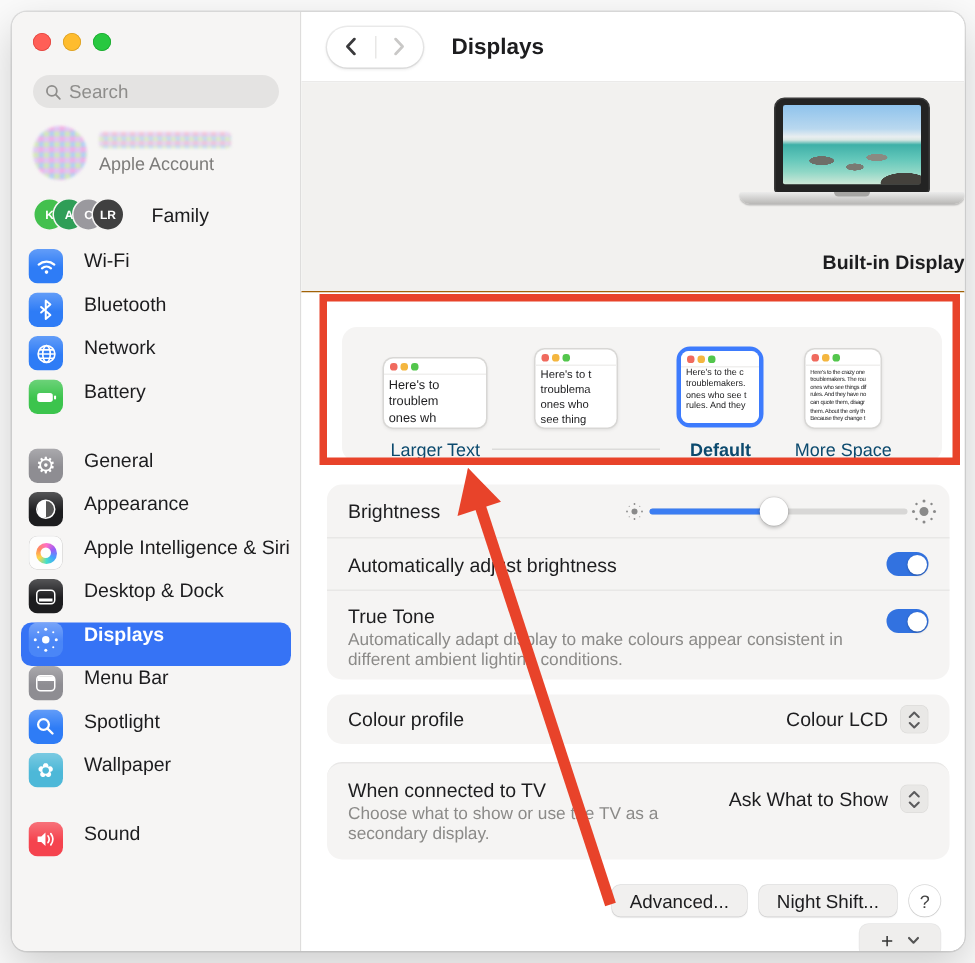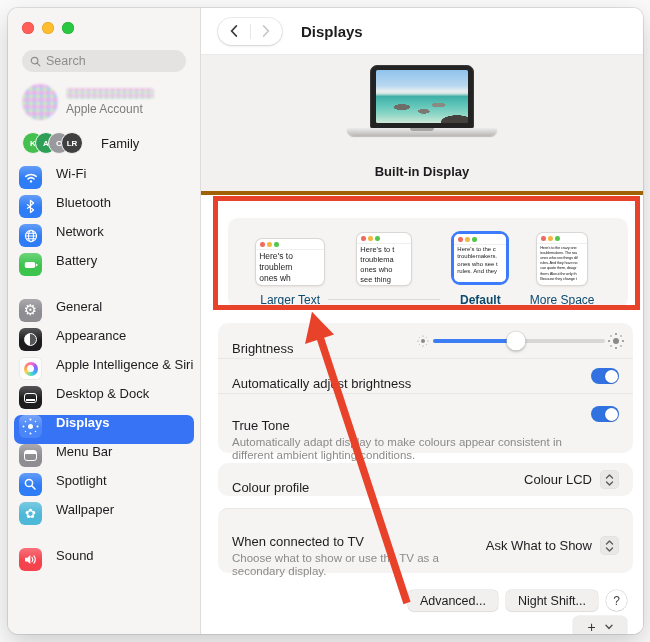--- a/index.html
+++ b/index.html
@@ -100,22 +100,22 @@
     border-bottom:1px solid #ebeae9; display:flex; align-items:center; padding-left:17px; gap:19px;
   }
   .nav-pill {
     width:64px; height:27px; background:#fff; border-radius:14px; display:flex; align-items:center;
     box-shadow:0 0 0 1px rgba(0,0,0,.07), 0 1px 2.5px rgba(0,0,0,.12);
   }
   .nav-half { flex:1; display:flex; align-items:center; justify-content:center; height:100%; }
   .nav-div { width:1px; height:15px; background:#e8e7e6; }
   .c-title { font-size:15px; font-weight:700; color:#1d1d1f; }
   .hero {
-    height:140px; flex:0 0 140px; background:#f2f1ef; border-bottom:4px solid #a16207;
-    display:flex; flex-direction:column; align-items:center; position:relative;
+    height:140px; flex:0 0 140px; background:#f2f1ef; border-bottom:1px solid #a16207;
+    display:flex; flex-direction:column; align-items:flex-end; position:relative;
   }
   .macbook { margin-top:10px; display:flex; flex-direction:column; align-items:center; }
   .mb-screen {
     width:104px; height:64px; background:#232323; border:1px solid #3a3a3a;
     border-radius:7px 7px 3px 3px; padding:4px 5px 5px 5px;
   }
   .mb-img { width:100%; height:100%; border-radius:1.5px;
     background:
       radial-gradient(ellipse 14px 5px at 28% 70%, #6e6e68 58%, transparent 60%),
       radial-gradient(ellipse 10px 4px at 52% 78%, #7a7a72 58%, transparent 60%),
@@ -150,21 +150,21 @@
   .thumb.sz3 { width:52px; height:48px; border-radius:5px; box-shadow:none; }
   .thumb.sz3 .thumb-text { font-size:6px; line-height:7.5px; }
   .thumb.sz4 { width:50px; height:52px; } .thumb.sz4 .thumb-text { font-size:4px; line-height:5.2px; letter-spacing:-.2px; }
   .scale-label { margin-top:8px; font-size:12px; color:#0c4a6e; }
   .scale-label.bold { font-weight:700; }
   .thumb-underline { width:112px; height:1px; background:#dcdbda; margin-top:14px; }
   
   .brightness-panel { position:absolute; left:17px; top:128px; width:415px; }
   .row { display:flex; align-items:center; padding:0 14px; }
   .row + .row { border-top:1px solid #e8e7e6; }
-  .row-label { font-size:13px; color:#1d1d1f;margin-top:15px; }
+  .row-label { font-size:13px; color:#1d1d1f; }
   .row-sub { font-size:11.5px; color:#8b8a88; line-height:13.5px; margin-top:2.5px; }
   .spacer { flex:1; }
   .slider-group { display:flex; align-items:center; gap:8px; }
   .sun-icon { color:#8a8a8a; position:relative; border-radius:50%; background:#8a8a8a; }
   .sun-sm { width:4px; height:4px;
     box-shadow:0 -5px 0 -1.4px #8a8a8a,0 5px 0 -1.4px #8a8a8a,-5px 0 0 -1.4px #8a8a8a,5px 0 0 -1.4px #8a8a8a,
     3.5px 3.5px 0 -1.6px #8a8a8a,-3.5px 3.5px 0 -1.6px #8a8a8a,3.5px -3.5px 0 -1.6px #8a8a8a,-3.5px -3.5px 0 -1.6px #8a8a8a; }
   .sun-lg { width:6px; height:6px;
     box-shadow:0 -7px 0 -2px #8a8a8a,0 7px 0 -2px #8a8a8a,-7px 0 0 -2px #8a8a8a,7px 0 0 -2px #8a8a8a,
     5px 5px 0 -2.2px #8a8a8a,-5px 5px 0 -2.2px #8a8a8a,5px -5px 0 -2.2px #8a8a8a,-5px -5px 0 -2.2px #8a8a8a; }
@@ -499,21 +499,21 @@
           </span>
         </div>
       </div>
 
       <div class="panel tv-panel row" style="height:65px; align-items:flex-start; padding-top:10px;">
         <div style="width:250px;">
           <div class="row-label">When connected to TV</div>
           <div class="row-sub">Choose what to show or use the TV as a secondary display.</div>
         </div>
         <span class="spacer"></span>
-        <div class="dd-group" style="margin-top:17px;">
+        <div class="dd-group" style="margin-top:4px;">
           <span class="dd-value">Ask What to Show</span>
           <span class="stepper">
             <svg width="9" height="12" viewBox="0 0 9 12">
                 <path d="M1.5 4 L4.5 1 L7.5 4 M1.5 8 L4.5 11 L7.5 8" stroke="#5c5c5e" stroke-width="1.4" fill="none" stroke-linecap="round" stroke-linejoin="round"></path>
               </svg>
           </span>
         </div>
       </div>
 
       <div class="footer-btns">

